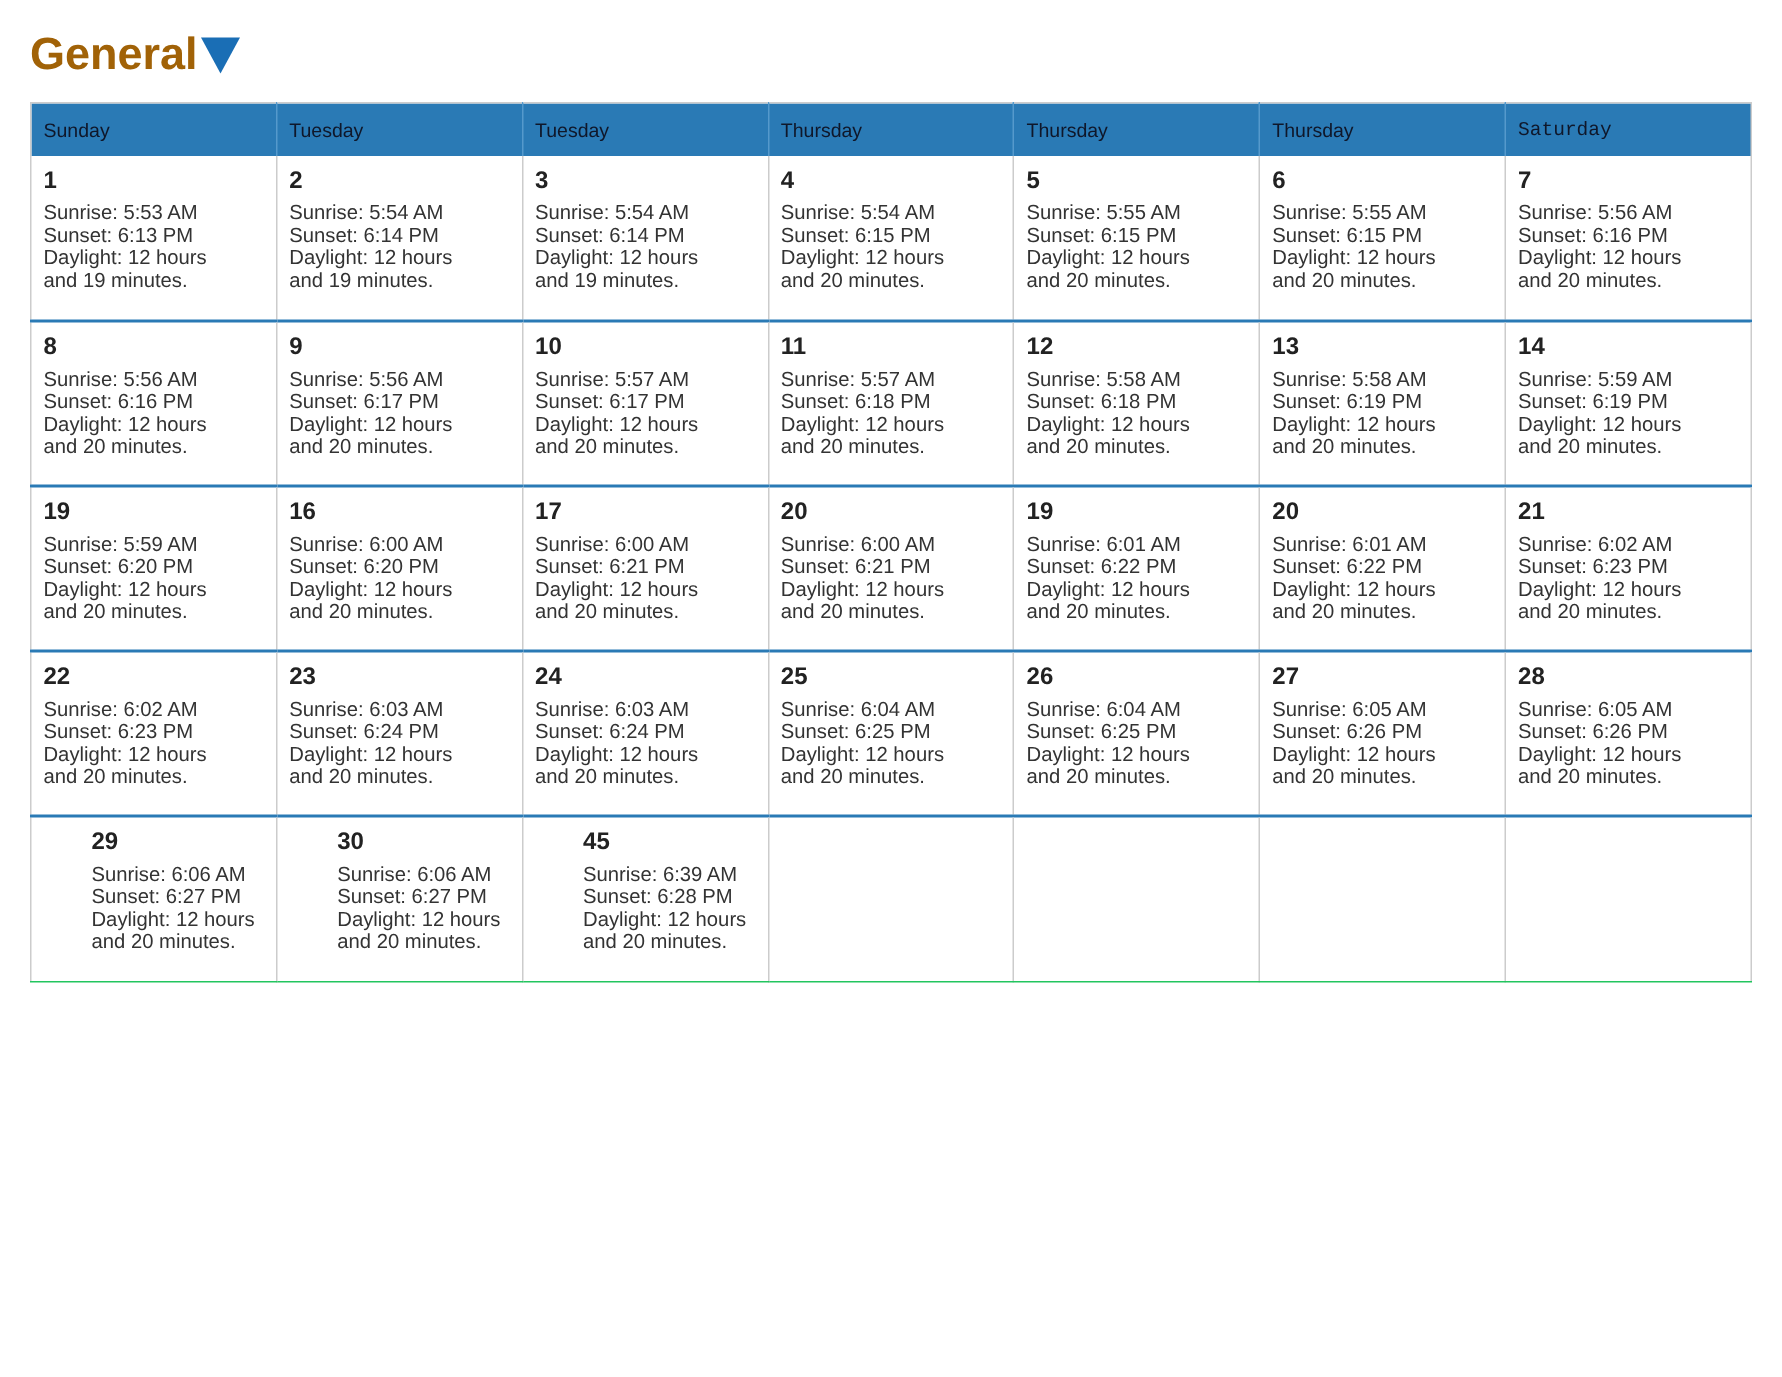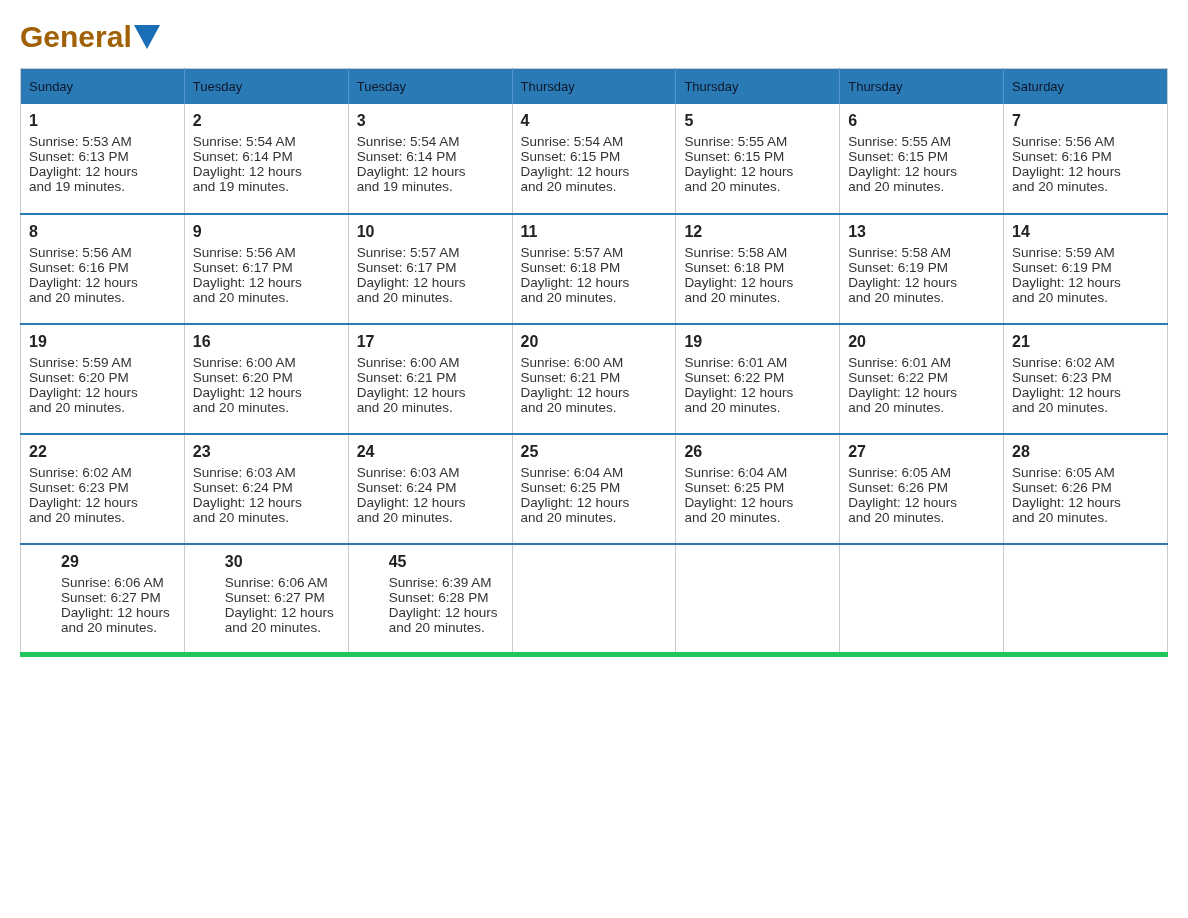--- a/index.html
+++ b/index.html
@@ -44,37 +44,38 @@
       background-color: #2a7ab5;
       color: #0f172a;
       padding: 10px 8px;
       text-align: left;
       font-size: 13px;
       font-weight: normal;
       border-right: 1px solid #5599cc;
     }
     .calendar th:last-child {
       border-right: none;
+      font-family: Liberation Mono, monospace;
     }
     .calendar td {
       vertical-align: top;
       padding: 8px;
       border-right: 1px solid #ccc;
       border-bottom: 2px solid #2a7ab5;
       width: 14.28%;
       height: 110px;
       font-size: 13.5px;
       color: #333;
       background: #fff;
     }
     .calendar td:last-child {
       border-right: none;
     }
     .calendar tr:last-child td {
-      border-bottom: 5px solid #22c55e;
+      border-bottom: 1px solid #22c55e;
       padding-left: 40px;
     }
     .day-number {
       font-size: 16px;
       font-weight: bold;
       display: block;
       margin-bottom: 4px;
       color: #222;
     }
     .empty-cell {

